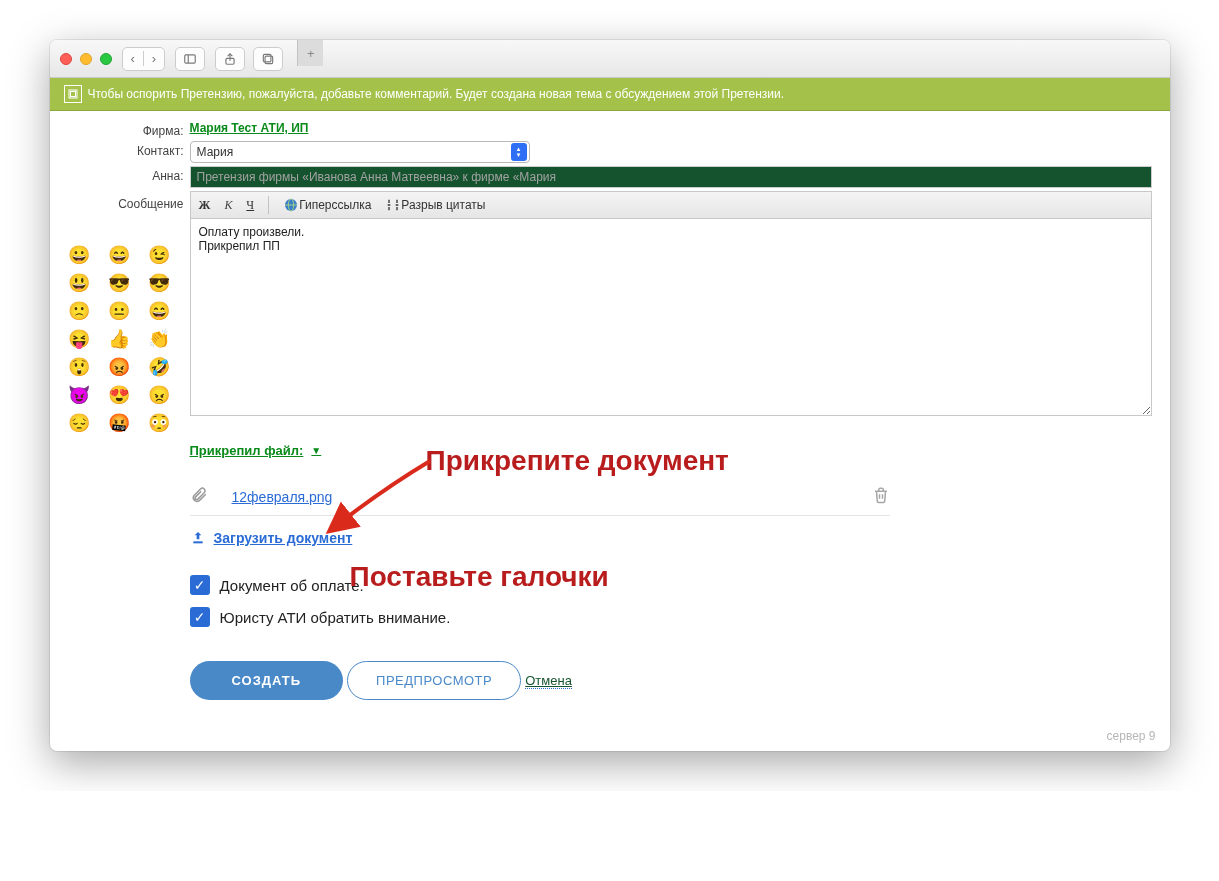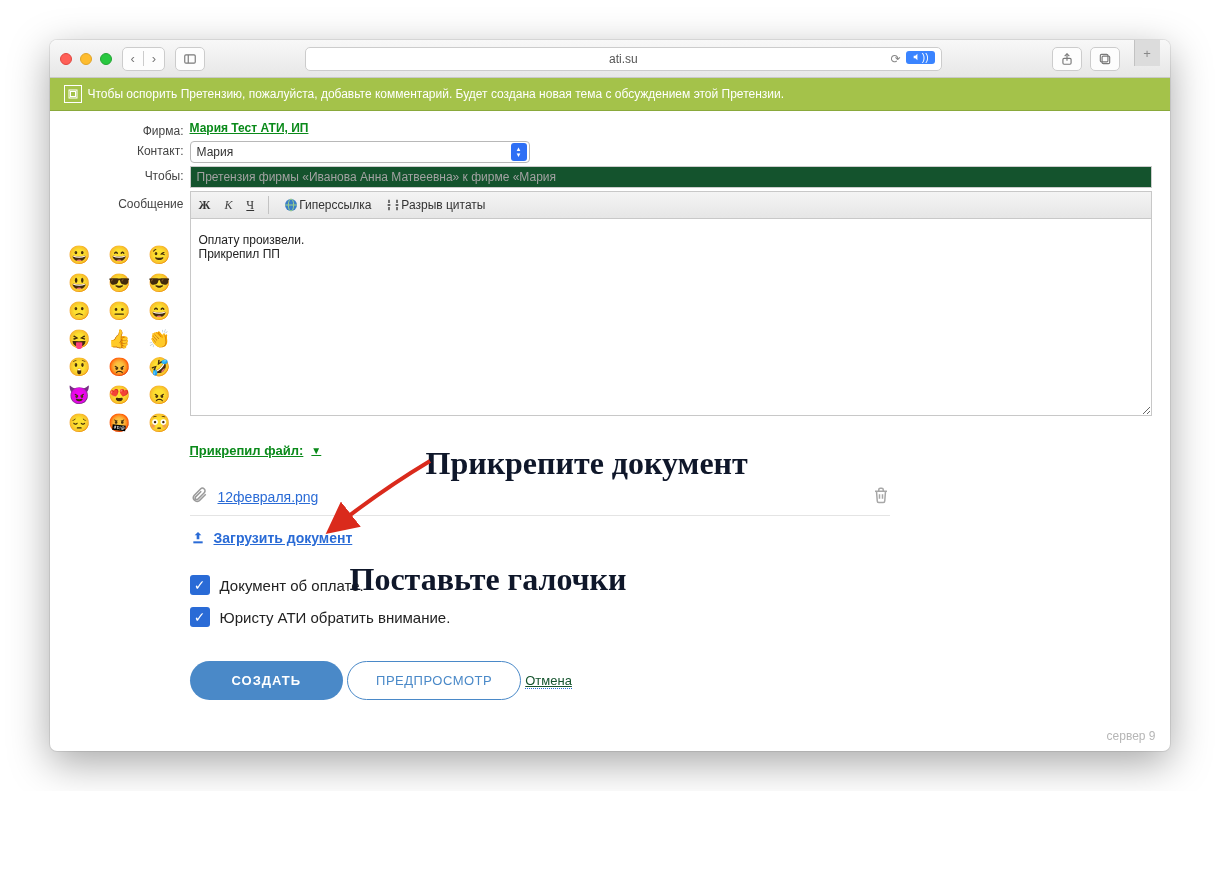--- a/index.html
+++ b/index.html
@@ -88,35 +88,35 @@
     padding:4px 8px; font-size:12px; color:#333;
   }
   .toolbar .fmt { font-family: Georgia, serif; }
   .toolbar .bold { font-weight:bold; }
   .toolbar .ital { font-style:italic; color:#444; }
   .toolbar .under { text-decoration:underline; }
   .toolbar .sep { width:1px; height:18px; background:#c3c3c3; }
   .toolbar .lnk, .toolbar .brk { display:flex; align-items:center; }
   .toolbar svg { width:16px; height:16px; }
   .editor {
-    width:100%; height:198px; border:1px solid #c8c8c8; padding:14px 8px;
+    width:100%; height:198px; border:1px solid #c8c8c8; padding:6px 8px;
     font-size:12px; resize:both; font-family:inherit; color:#222;
   }
   .emoji-grid { display:grid; grid-template-columns: repeat(3, 28px); gap:8px 12px; margin-top:6px; margin-left:4px;}
   .emoji { font-size:18px; line-height:20px; text-align:center; cursor:pointer; }
 
   .attach-area { margin-left:122px; margin-top:24px; width: 700px; }
   .attach-toggle { color:#0a8a1a; font-weight:bold; text-decoration:underline; font-size:13px; display:inline-flex; align-items:center; gap:8px; }
   .attach-toggle .tri { color:#0a8a1a; font-size:10px; }
 
   .file-row {
     display:flex; align-items:center; justify-content:space-between;
     border-bottom:1px solid #e4e4e4; padding:10px 0 8px 0; margin-top:18px;
   }
-  .file-row .left { display:flex; align-items:center; gap:10px; color:#2a6bd6; }
+  .file-row .left { display:flex; align-items:center; gap:24px; color:#2a6bd6; }
   .file-row .left .clip { color:#9a9a9a; }
   .file-link { color:#2a6bd6; text-decoration:underline; font-size:14px; }
   .trash { color:#a7a7a7; }
 
   .upload { display:inline-flex; align-items:center; gap:8px; color:#2a6bd6; font-weight:600; margin-top:14px; font-size:14px; }
 
   .checks { margin-top:26px; display:flex; flex-direction:column; gap:12px; }
   .chk { display:flex; align-items:center; gap:10px; font-size:15px; color:#222; }
   .chk .box { width:20px; height:20px; background:#2a6bd6; border-radius:3px; display:flex; align-items:center; justify-content:center; color:#fff; font-size:14px; }
 
@@ -128,21 +128,21 @@
   .btn-outline {
     background:#fff; color:#4a89c8; border:1px solid #4a89c8; border-radius:22px;
     padding:11px 28px; font-size:13px; letter-spacing:.5px; font-weight:500;
   }
   .cancel { color:#14532d; font-size:13px; border-bottom:1px dotted #2a6bd6; }
 
   .server { position:absolute; right:14px; bottom:8px; color:#b6b6b6; font-size:12px; }
 
   
   .annot { position:absolute; pointer-events:none; font-family: "Helvetica Neue", Arial, sans-serif; }
-  .annot-text { color:#0f172a; font-weight:700; font-size:32px;font-family:Liberation Serif, serif; }
+  .annot-text { color:#b91c1c; font-weight:700; font-size:28px; }
   .arrow-svg { position:absolute; }
 </style>
 </head>
 <body>
 
 <div class="window">
 
   <div class="chrome">
     <div class="traffic">
       <div class="dot red"></div>
@@ -151,29 +151,20 @@
     </div>
     <div class="seg split">
       <span>‹</span>
       <span>›</span>
     </div>
     <div class="seg">
       <svg viewBox="0 0 24 24" width="14" height="14" fill="none" stroke="#7a7a7a" stroke-width="2">
           <rect x="3" y="5" width="18" height="14" rx="2"></rect>
           <line x1="9" y1="5" x2="9" y2="19"></line>
         </svg>
-    </div>
-    <div class="addr">
-      <span>ati.su</span>
-      <span class="sound">
-        <svg viewBox="0 0 24 24" width="10" height="10" fill="#fff">
-            <path d="M4 9v6h4l5 5V4L8 9H4z"></path>
-          </svg> ))
-      </span>
-      <span class="refresh">⟳</span>
     </div>
     <div class="chrome-right">
       <div class="seg">
         <svg viewBox="0 0 24 24" width="14" height="14" fill="none" stroke="#7a7a7a" stroke-width="2">
             <path d="M12 3v12"></path>
             <path d="M8 7l4-4 4 4"></path>
             <rect x="5" y="11" width="14" height="10" rx="2"></rect>
           </svg>
       </div>
       <div class="seg">
@@ -205,21 +196,21 @@
 
     <div class="row">
       <div class="lab">Контакт:</div>
       <div class="select">
         <span>Мария</span>
         <span class="ar">▴<br>▾</span>
       </div>
     </div>
 
     <div class="row">
-      <div class="lab">Чтобы:</div>
+      <div class="lab">Анна:</div>
       <div class="topic">
         <span>Претензия фирмы «Иванова Анна Матвеевна» к фирме «Мария</span>
       </div>
     </div>
 
     <div class="row" style="margin-top:0;">
       <div class="lab" style="padding-top:6px;">
         <span>Сообщение</span>
       </div>
       <div class="editor-wrap">

